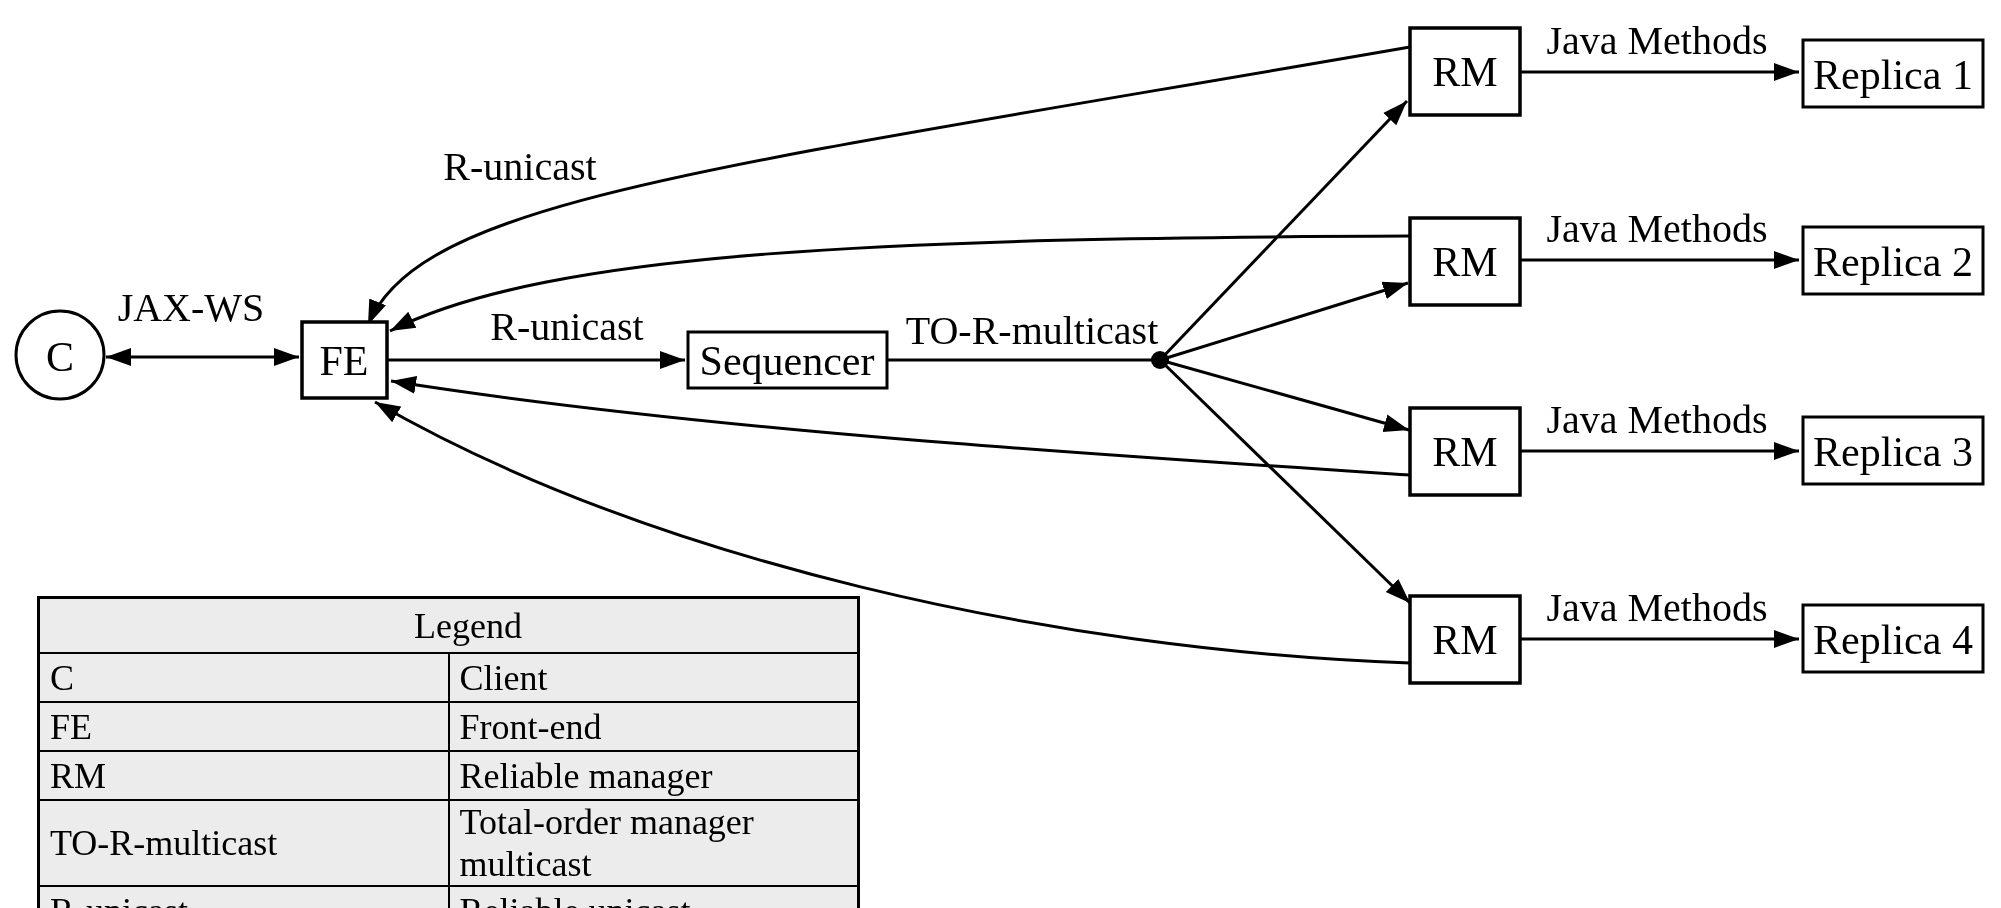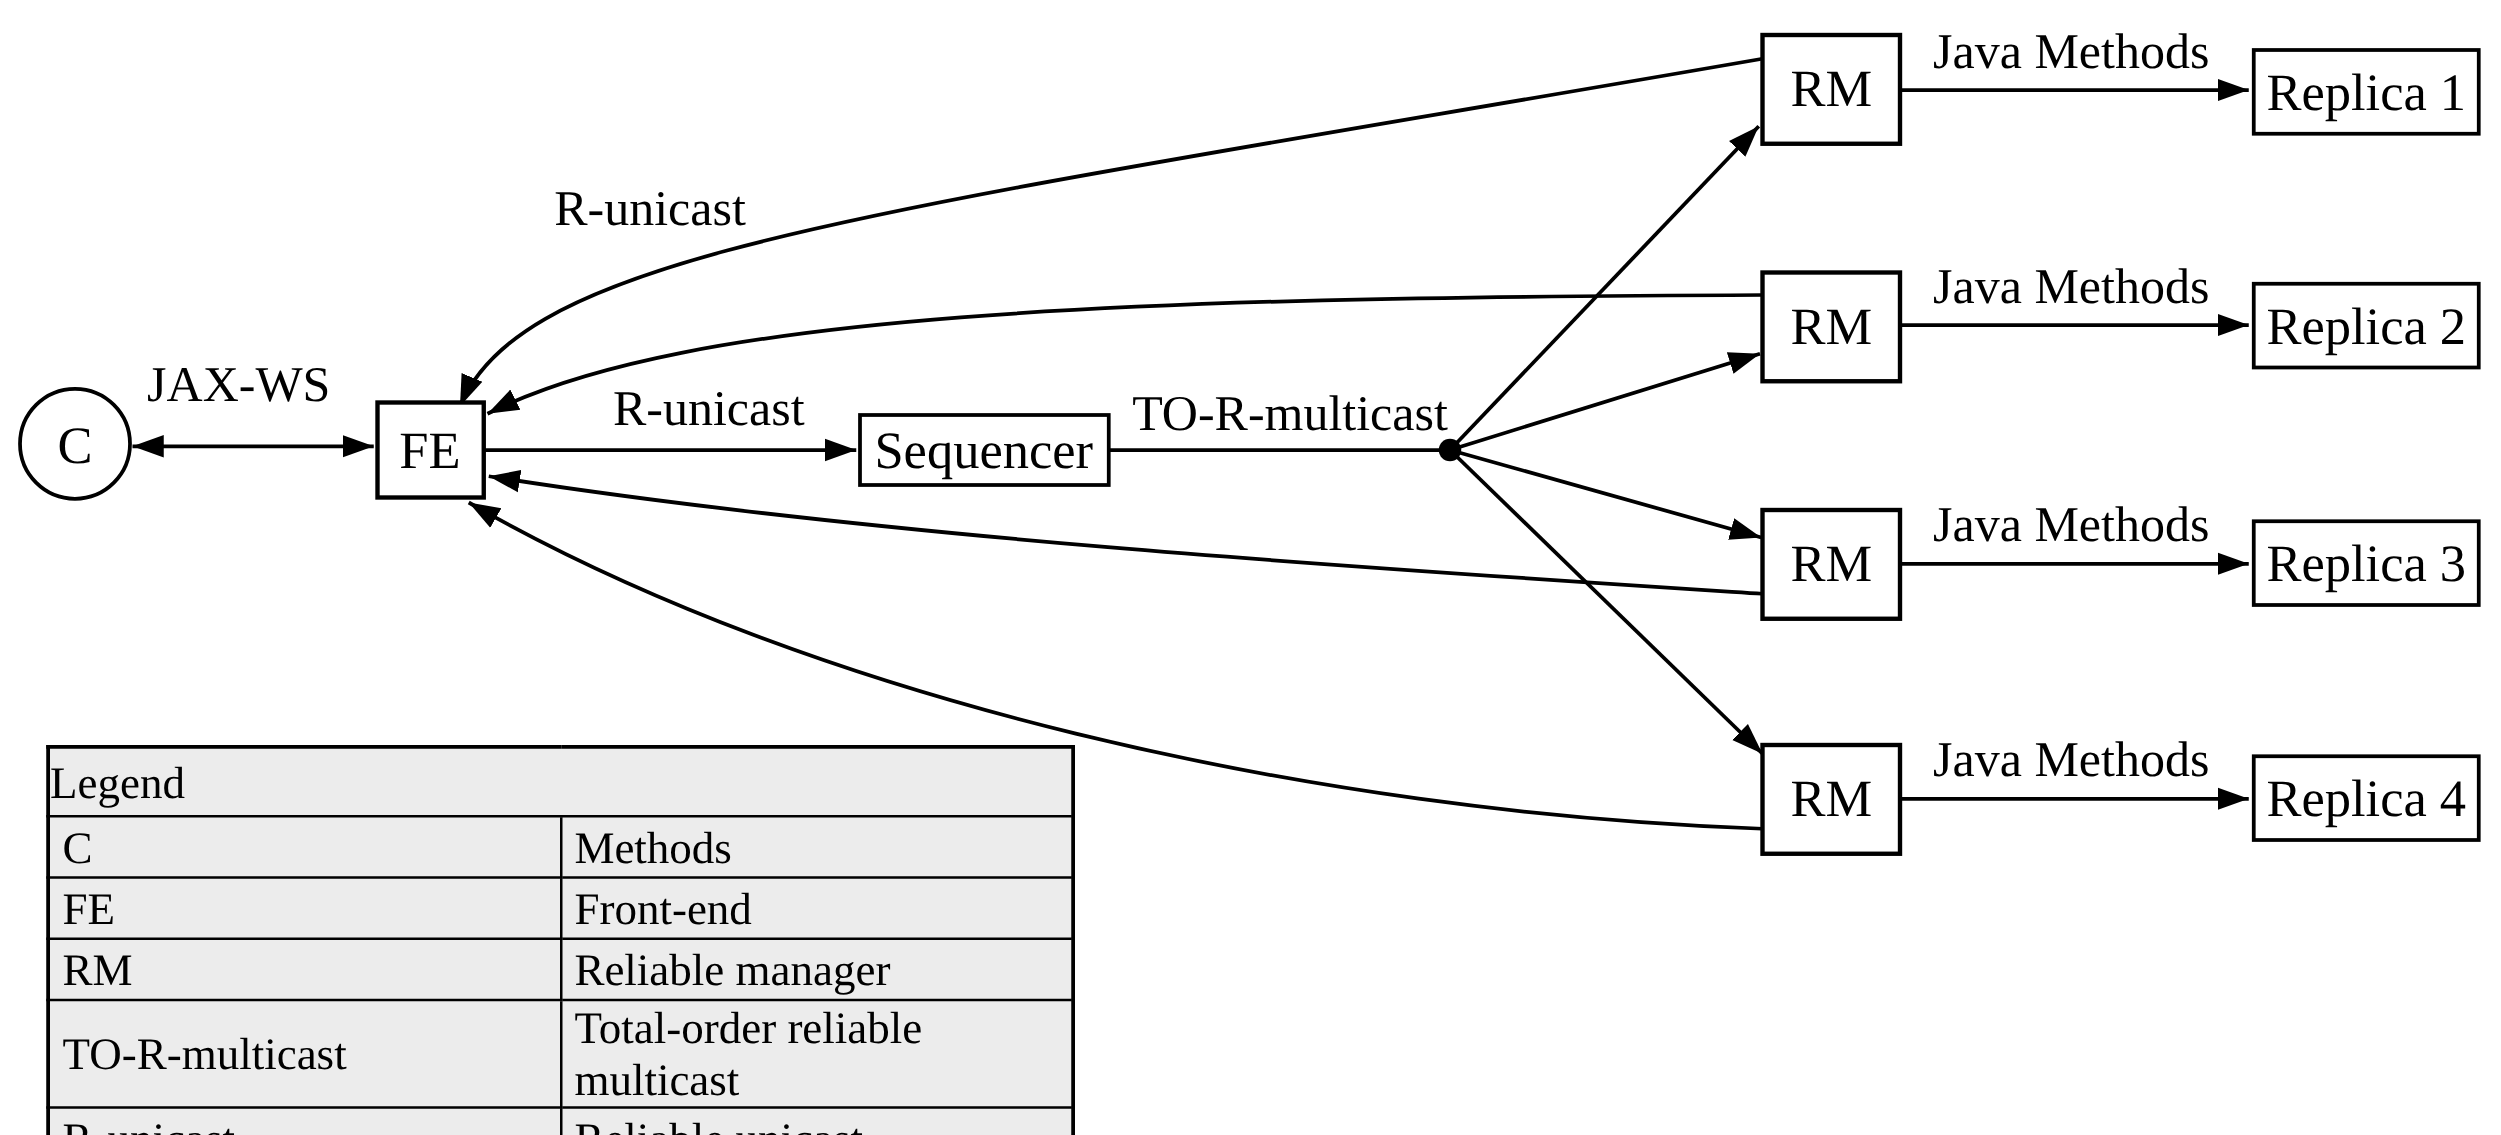--- a/index.html
+++ b/index.html
@@ -18,21 +18,21 @@
   
   #legend {
     position:absolute; left:37px; top:596px; width:823px; height:294px;
     border-collapse:collapse; background:#ececec;
     font-size:36px; color:#000000; table-layout:fixed;
   }
   #legend th, #legend td { border:2px solid #000000; padding:0 0 0 10px; font-weight:normal; }
   #legend { border:3px solid #000000; }
   #legend th { height:53px; padding:0; }
   #legend td { height:47px; text-align:left; vertical-align:middle; }
-  .legend-title-wrap { width:59%; text-align:left; }
+  .legend-title-wrap { width:59%; text-align:right; }
   .col-term { width:303px; }
 </style>
 </head>
 <body>
 
 <div id="figure">
 
   <svg id="diagram-svg" width="2001" height="908" viewBox="0 0 2001 908">
     <defs>
       <marker id="arrow" markerUnits="userSpaceOnUse" markerWidth="26" markerHeight="20" refX="25" refY="10" orient="auto-start-reverse">
@@ -109,33 +109,33 @@
     <thead>
       <tr>
         <th colspan="2">
           <div class="legend-title-wrap">Legend</div>
         </th>
       </tr>
     </thead>
     <tbody>
       <tr>
         <td class="col-term">C</td>
-        <td>Methods</td>
+        <td>Client</td>
       </tr>
       <tr>
         <td class="col-term">FE</td>
         <td>Front-end</td>
       </tr>
       <tr>
         <td class="col-term">RM</td>
         <td>Reliable manager</td>
       </tr>
       <tr>
         <td class="col-term">TO-R-multicast</td>
-        <td>Total-order reliable multicast</td>
+        <td>Total-order manager multicast</td>
       </tr>
       <tr>
         <td class="col-term">R-unicast</td>
         <td>Reliable unicast</td>
       </tr>
     </tbody>
   </table>
 
 </div>
 

